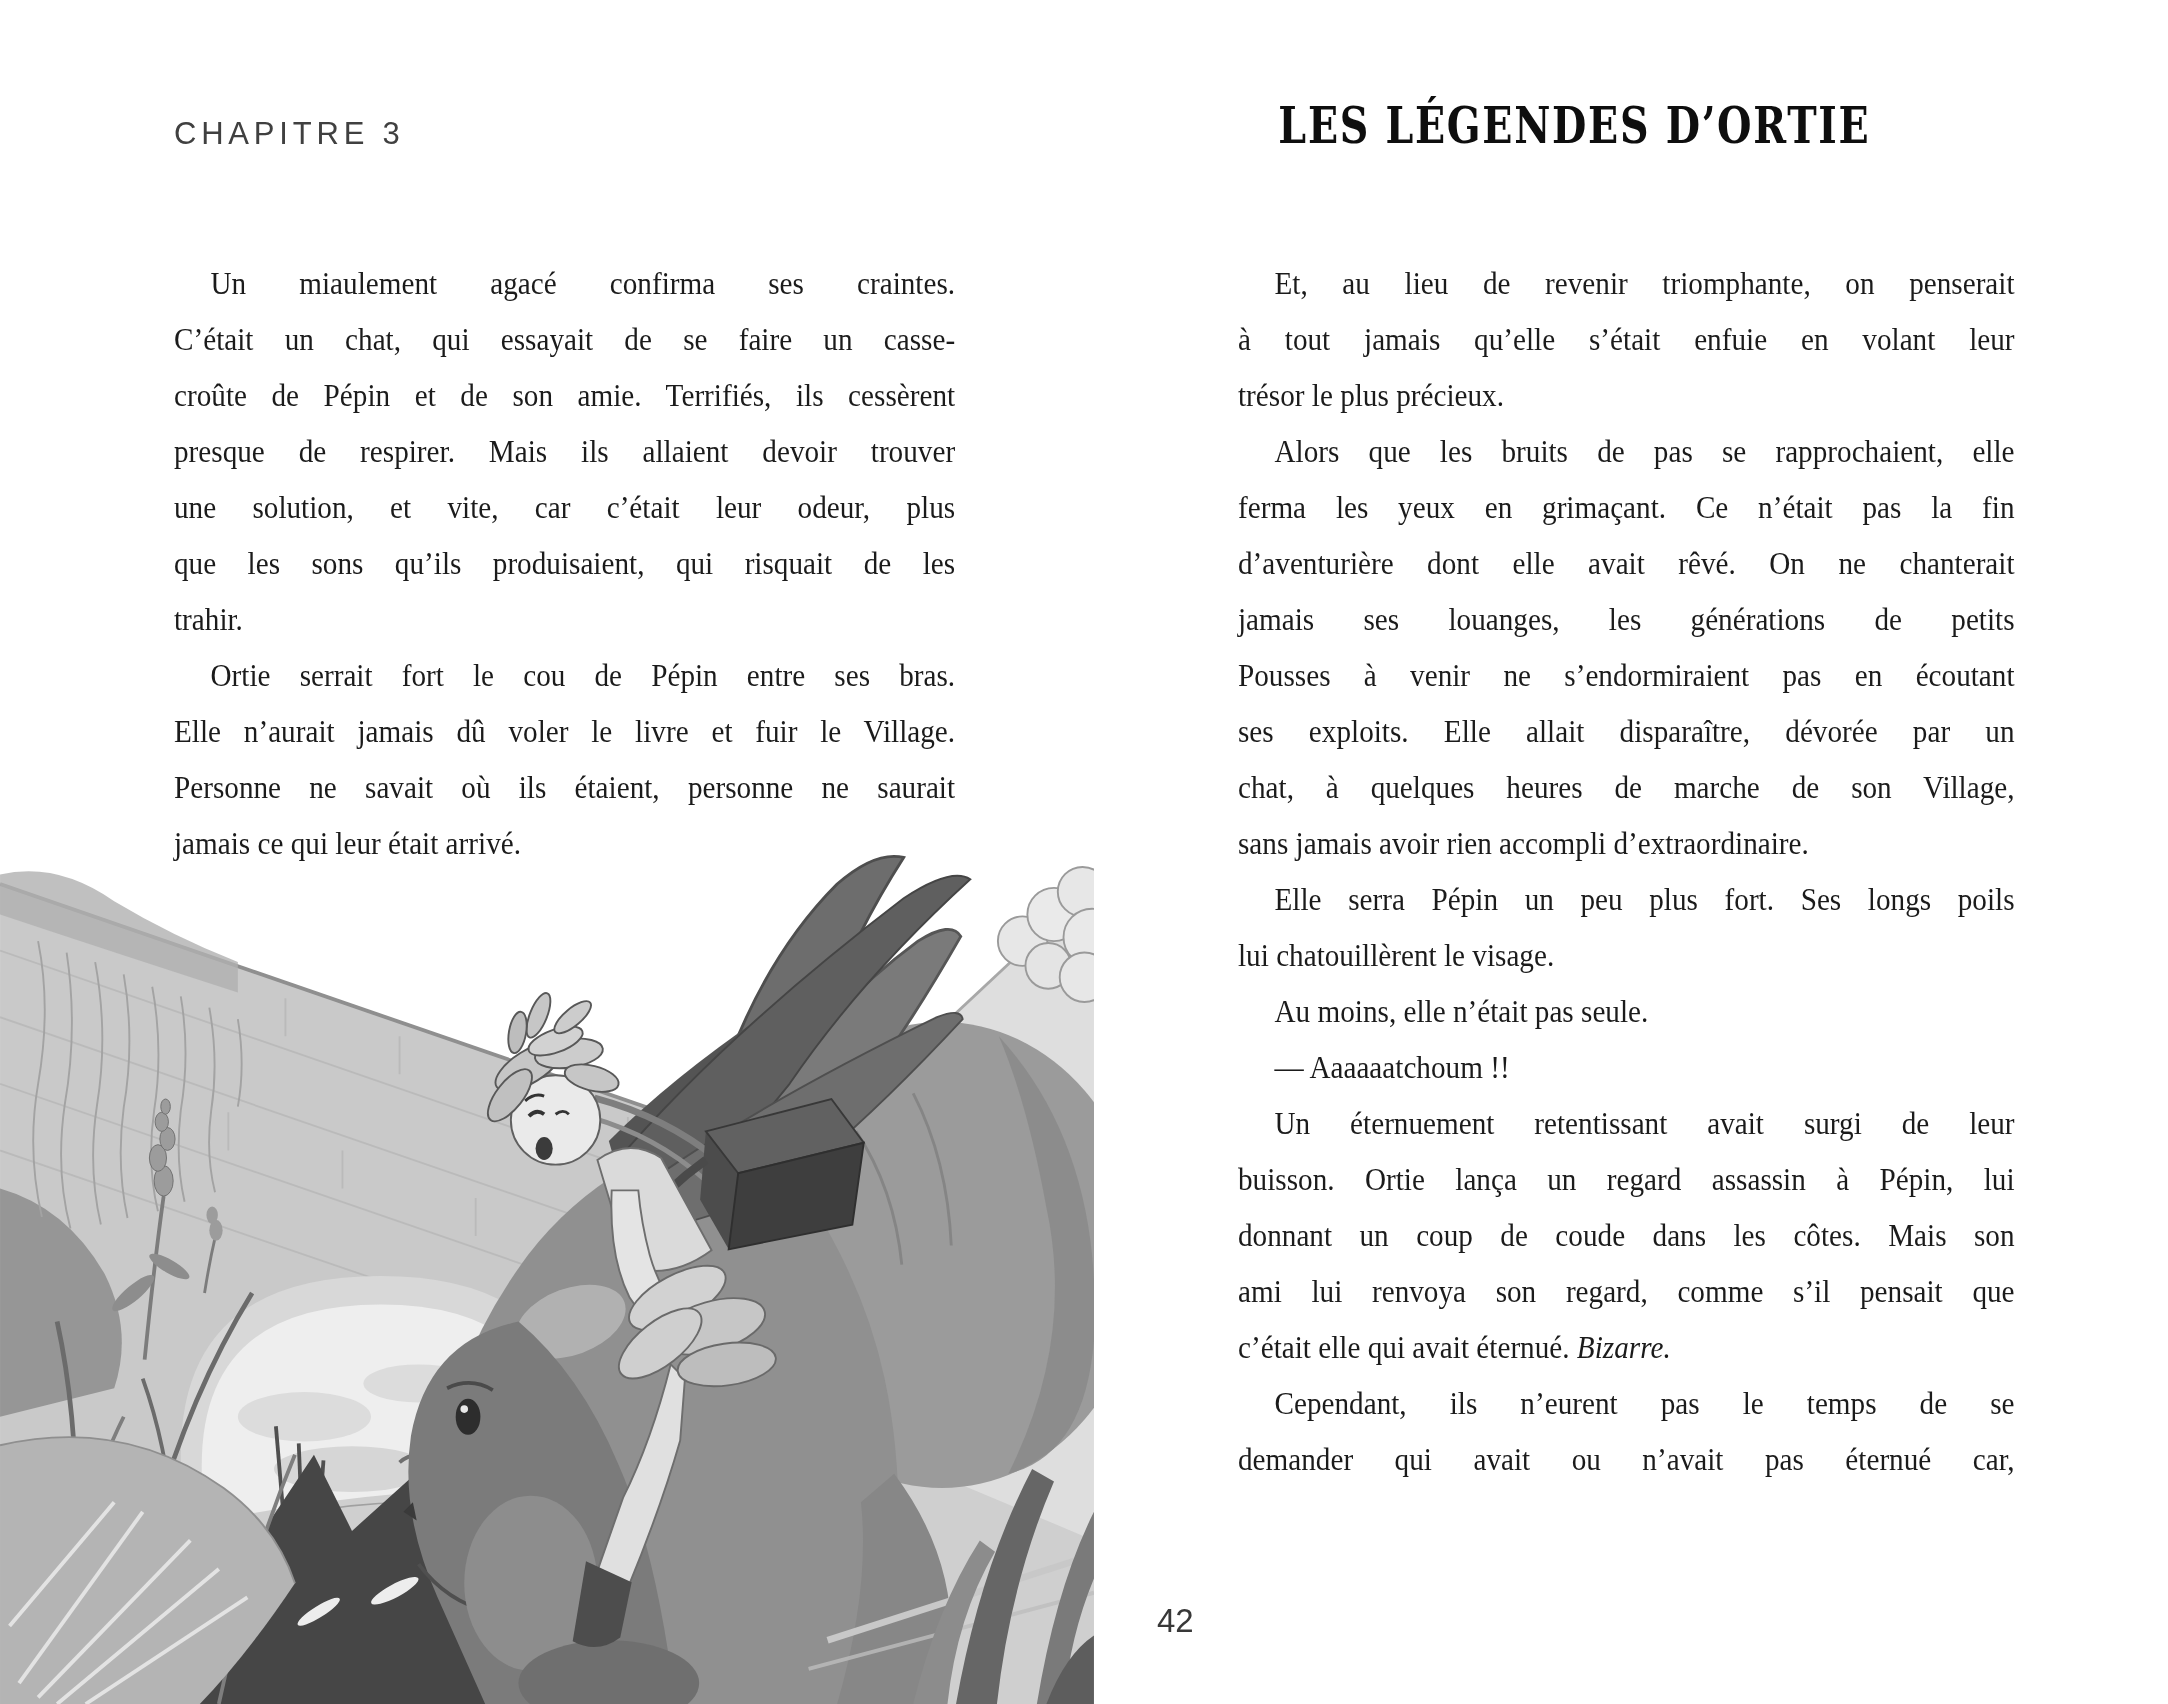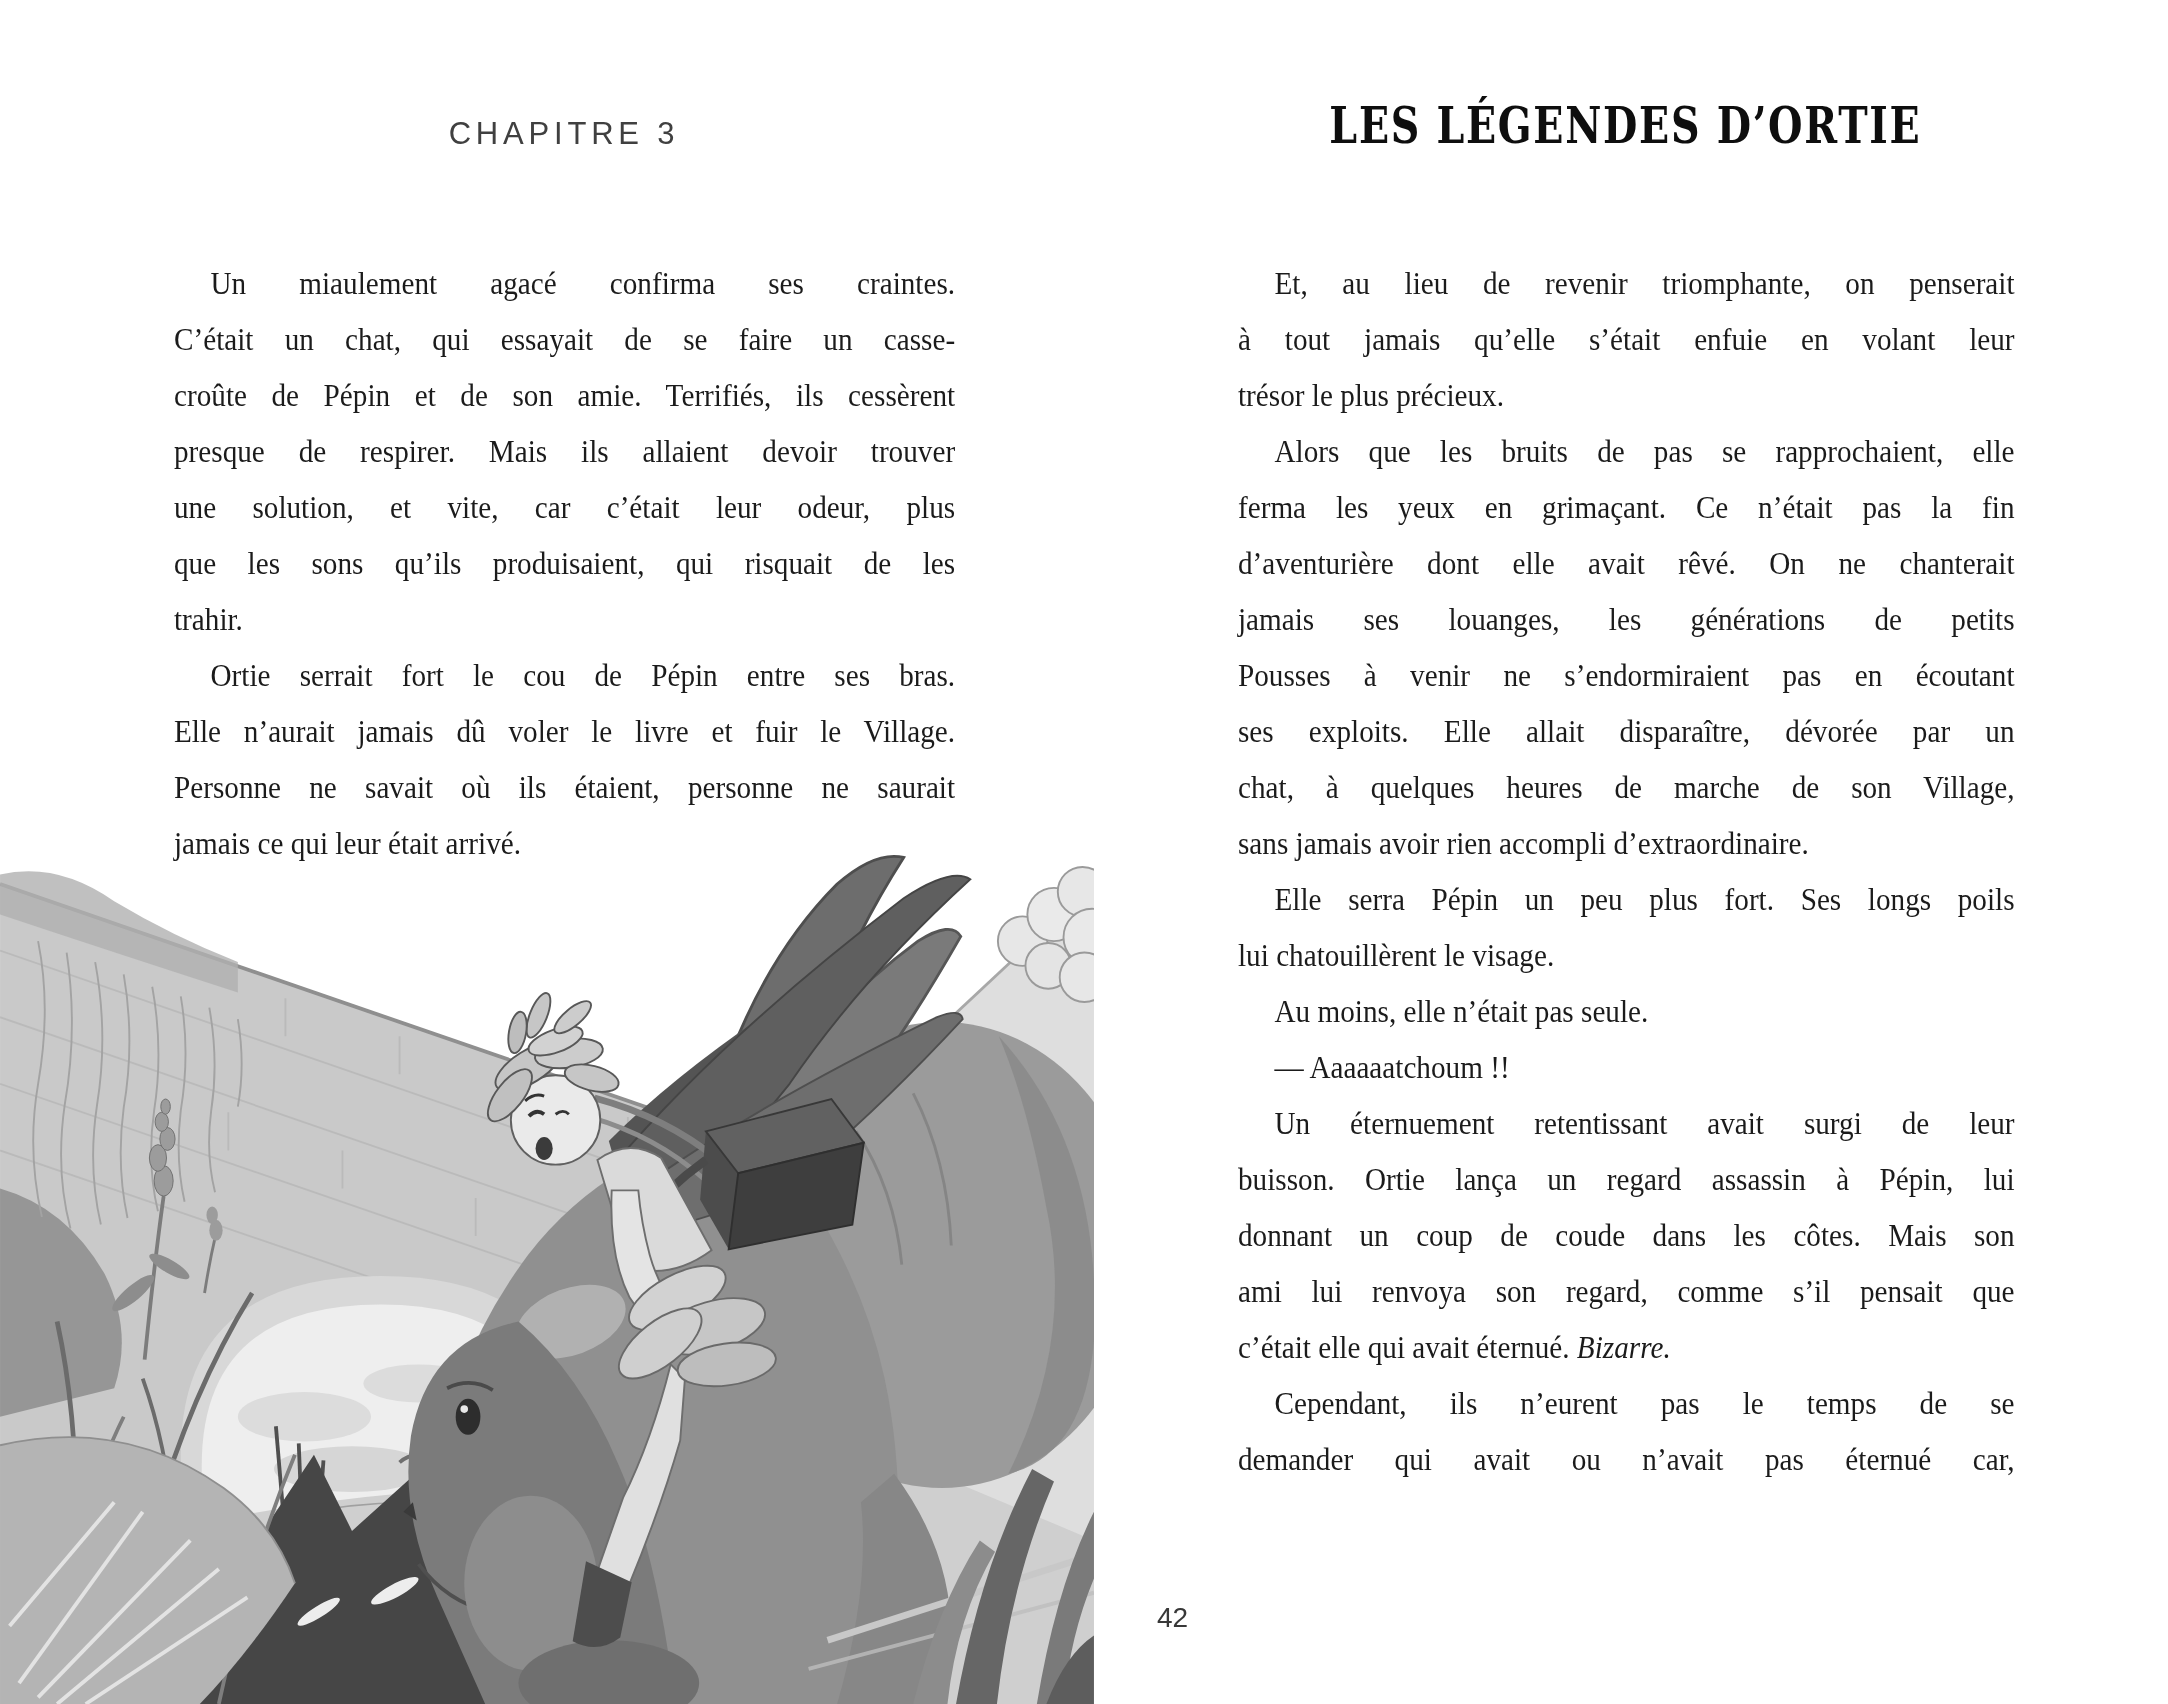--- a/index.html
+++ b/index.html
@@ -1,21 +1,21 @@
 <!DOCTYPE html>
 <html style="font-size:15px"><head>
 <meta charset="utf-8">
 <style>
   html,body{margin:0;padding:0;}
   body{
     width:2169px;height:1704px;position:relative;background:#ffffff;
     overflow:hidden;font-family:"Liberation Serif",serif;
   }
   .running-head{
-    position:absolute;text-align:center;color:#3a3a3a;
+    position:absolute;text-align:left;color:#3a3a3a;
     font-family:"Liberation Sans",sans-serif;
   }
   #chapter-header{
     left:174px;top:116px;width:780px;font-size:31px;font-weight:400;
     letter-spacing:4.8px;color:#404040;
   }
   #book-title{
     left:1238px;top:99px;width:775px;text-decoration:underline;
   }
   #book-title span{
@@ -32,21 +32,21 @@
   .para{margin:0;padding:0;}
   .line{
     line-height:56px;height:56px;white-space:nowrap;
     text-align:justify;text-align-last:justify;
   }
   .line.last{text-align-last:left;white-space:normal;}
   .line.first{text-indent:40px;}
   .line i{font-style:italic;}
   #page-number{
     position:absolute;left:1157px;top:1602px;
-    font-family:"Liberation Sans",sans-serif;font-size:28px;color:#383838;
+    font-family:"Liberation Sans",sans-serif;font-size:33px;color:#383838;
   }
   #illustration{position:absolute;left:0;top:846px;width:1094px;height:858px;}
 </style>
 </head>
 <body>
 
 <div id="chapter-header" class="running-head">CHAPITRE 3</div>
 
 <div id="book-title" class="running-head">
   <span>LES LÉGENDES D’ORTIE</span>

